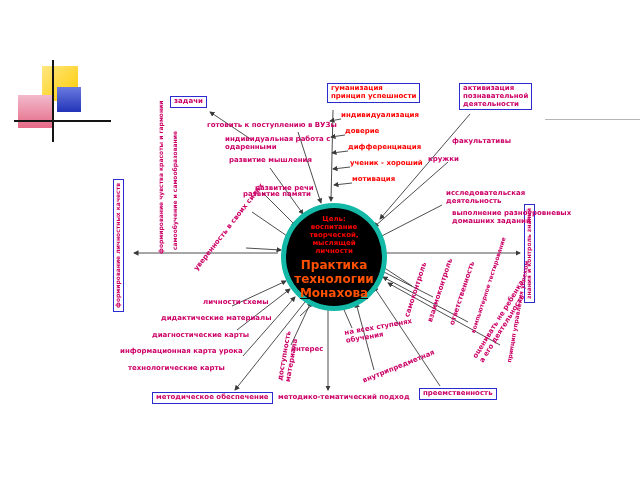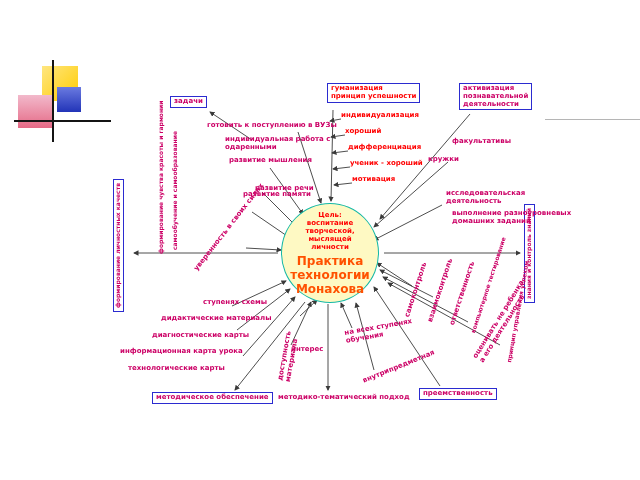--- a/index.html
+++ b/index.html
@@ -14,23 +14,23 @@
   .line-v{left:52px;top:60px;width:2px;height:82px;background:#141414;z-index:6;}
   .edge-line{position:absolute;left:545px;top:119px;width:95px;height:1px;background:#b5b5b5;}
   
   #arrow-layer{position:absolute;left:0;top:0;z-index:1;}
   #arrow-layer line{stroke:#3a3a3a;stroke-width:0.9;}
   
   #label-layer{position:absolute;left:0;top:0;width:640px;height:480px;z-index:2;}
   .lbl{position:absolute;font-size:7px;font-weight:bold;line-height:1.12;white-space:pre-line;color:#cc0066;}
   .boxed{background:#ffffff;border:1px solid #2b2bd0;padding:1px 3px;}
   
-  .center-node{position:absolute;left:281px;top:203px;width:96px;height:98px;background:#fef9c3;
-               border:1px solid #14b8a6;border-radius:50%;display:flex;flex-direction:column;
-               align-items:center;justify-content:center;text-align:center;z-index:3;}
+  .center-node{position:absolute;left:281px;top:203px;width:96px;height:98px;background:#000000;
+               border:5px solid #14b8a6;border-radius:50%;display:flex;flex-direction:column;
+               align-items:center;justify-content:center;text-align:center;z-index:3;text-decoration:underline;}
   .goal{color:#ff0000;font-size:7px;font-weight:bold;white-space:pre-line;}
   .practice{color:#ff5100;font-size:12px;font-weight:bold;white-space:pre-line;margin-top:3px;}
 </style>
 </head>
 <body>
 
 <div id="screen">
 
   <div>
     <div class="logo-part sq-yellow"></div>
@@ -95,21 +95,21 @@
       <div class="lbl" style="left: 207px; top: 122px; color: rgb(204, 0, 102);">готовить к поступлению в ВУЗы</div>
       <div class="lbl" style="left: 214px; top: 136px; color: rgb(204, 0, 102); margin-left: 11px;">индивидуальная работа с
 одаренными</div>
       <div class="lbl" style="left: 229px; top: 157px; color: rgb(204, 0, 102);">развитие мышления</div>
       <div class="lbl" style="left: 243px; top: 171px; color: rgb(204, 0, 102); margin-top: 20px;">развитие памяти</div>
       <div class="lbl" style="left: 255px; top: 185px; color: rgb(204, 0, 102);">развитие речи</div>
       <div class="lbl" style="left: 158px; top: 254px; color: rgb(204, 0, 102); font-size: 6px; transform-origin: 0px 0px; transform: rotate(-90deg);">формирование чувства красоты и гармонии</div>
       <div class="lbl" style="left: 172px; top: 250px; color: rgb(204, 0, 102); font-size: 6px; transform-origin: 0px 0px; transform: rotate(-90deg);">самообучение и самообразование</div>
       <div class="lbl" style="left: 193px; top: 268px; color: rgb(204, 0, 102); transform-origin: 0px 0px; transform: rotate(-52deg);">уверенность в своих силах</div>
       <div class="lbl" style="left: 341px; top: 112px; color: rgb(255, 0, 0);">индивидуализация</div>
-      <div class="lbl" style="left: 345px; top: 128px; color: rgb(255, 0, 0);">хороший</div>
+      <div class="lbl" style="left: 345px; top: 128px; color: rgb(255, 0, 0);">доверие</div>
       <div class="lbl" style="left: 348px; top: 144px; color: rgb(255, 0, 0);">дифференциация</div>
       <div class="lbl" style="left: 350px; top: 160px; color: rgb(255, 0, 0);">ученик - хороший</div>
       <div class="lbl" style="left: 352px; top: 176px; color: rgb(255, 0, 0);">мотивация</div>
       <div class="lbl" style="left: 452px; top: 138px; color: rgb(204, 0, 102);">факультативы</div>
       <div class="lbl" style="left: 428px; top: 156px; color: rgb(204, 0, 102);">кружки</div>
       <div class="lbl" style="left: 446px; top: 190px; color: rgb(204, 0, 102);">исследовательская
 деятельность</div>
       <div class="lbl" style="left: 452px; top: 210px; color: rgb(204, 0, 102);">выполнение разноуровневых
 домашних заданий</div>
       <div class="lbl" style="left: 404px; top: 316px; color: rgb(204, 0, 102); transform-origin: 0px 0px; transform: rotate(-72deg);">самоконтроль</div>
@@ -118,21 +118,21 @@
       <div class="lbl" style="left: 470px; top: 332px; color: rgb(204, 0, 102); font-size: 6px; transform-origin: 0px 0px; transform: rotate(-72deg);">компьютерное тестирование</div>
       <div class="lbl" style="left: 472px; top: 356px; color: rgb(204, 0, 102); transform-origin: 0px 0px; transform: rotate(-58deg);">оценивать не ребенка,
 а его деятельность</div>
       <div class="lbl" style="left: 506px; top: 362px; color: rgb(204, 0, 102); font-size: 6px; transform-origin: 0px 0px; transform: rotate(-80deg);">принцип управления успехом</div>
       <div class="lbl" style="left: 291px; top: 318px; color: rgb(204, 0, 102); margin-top: 28px;">интерес</div>
       <div class="lbl" style="left: 277px; top: 380px; color: rgb(204, 0, 102); transform-origin: 0px 0px; transform: rotate(-80deg);">доступность
 материала</div>
       <div class="lbl" style="left: 344px; top: 330px; color: rgb(204, 0, 102); transform-origin: 0px 0px; transform: rotate(-10deg);">на всех ступенях
 обучения</div>
       <div class="lbl" style="left: 362px; top: 378px; color: rgb(204, 0, 102); transform-origin: 0px 0px; transform: rotate(-22deg);">внутрипредметная</div>
-      <div class="lbl" style="left: 203px; top: 299px; color: rgb(204, 0, 102);">ступенях схемы</div>
+      <div class="lbl" style="left: 203px; top: 299px; color: rgb(204, 0, 102);">личности схемы</div>
       <div class="lbl" style="left: 161px; top: 315px; color: rgb(204, 0, 102);">дидактические материалы</div>
       <div class="lbl" style="left: 152px; top: 332px; color: rgb(204, 0, 102);">диагностические карты</div>
       <div class="lbl" style="left: 120px; top: 348px; color: rgb(204, 0, 102);">информационная карта урока</div>
       <div class="lbl" style="left: 128px; top: 365px; color: rgb(204, 0, 102);">технологические карты</div>
     </div>
 
   <div class="center-node">
     <div class="goal">Цель:
 воспитание
 творческой,

